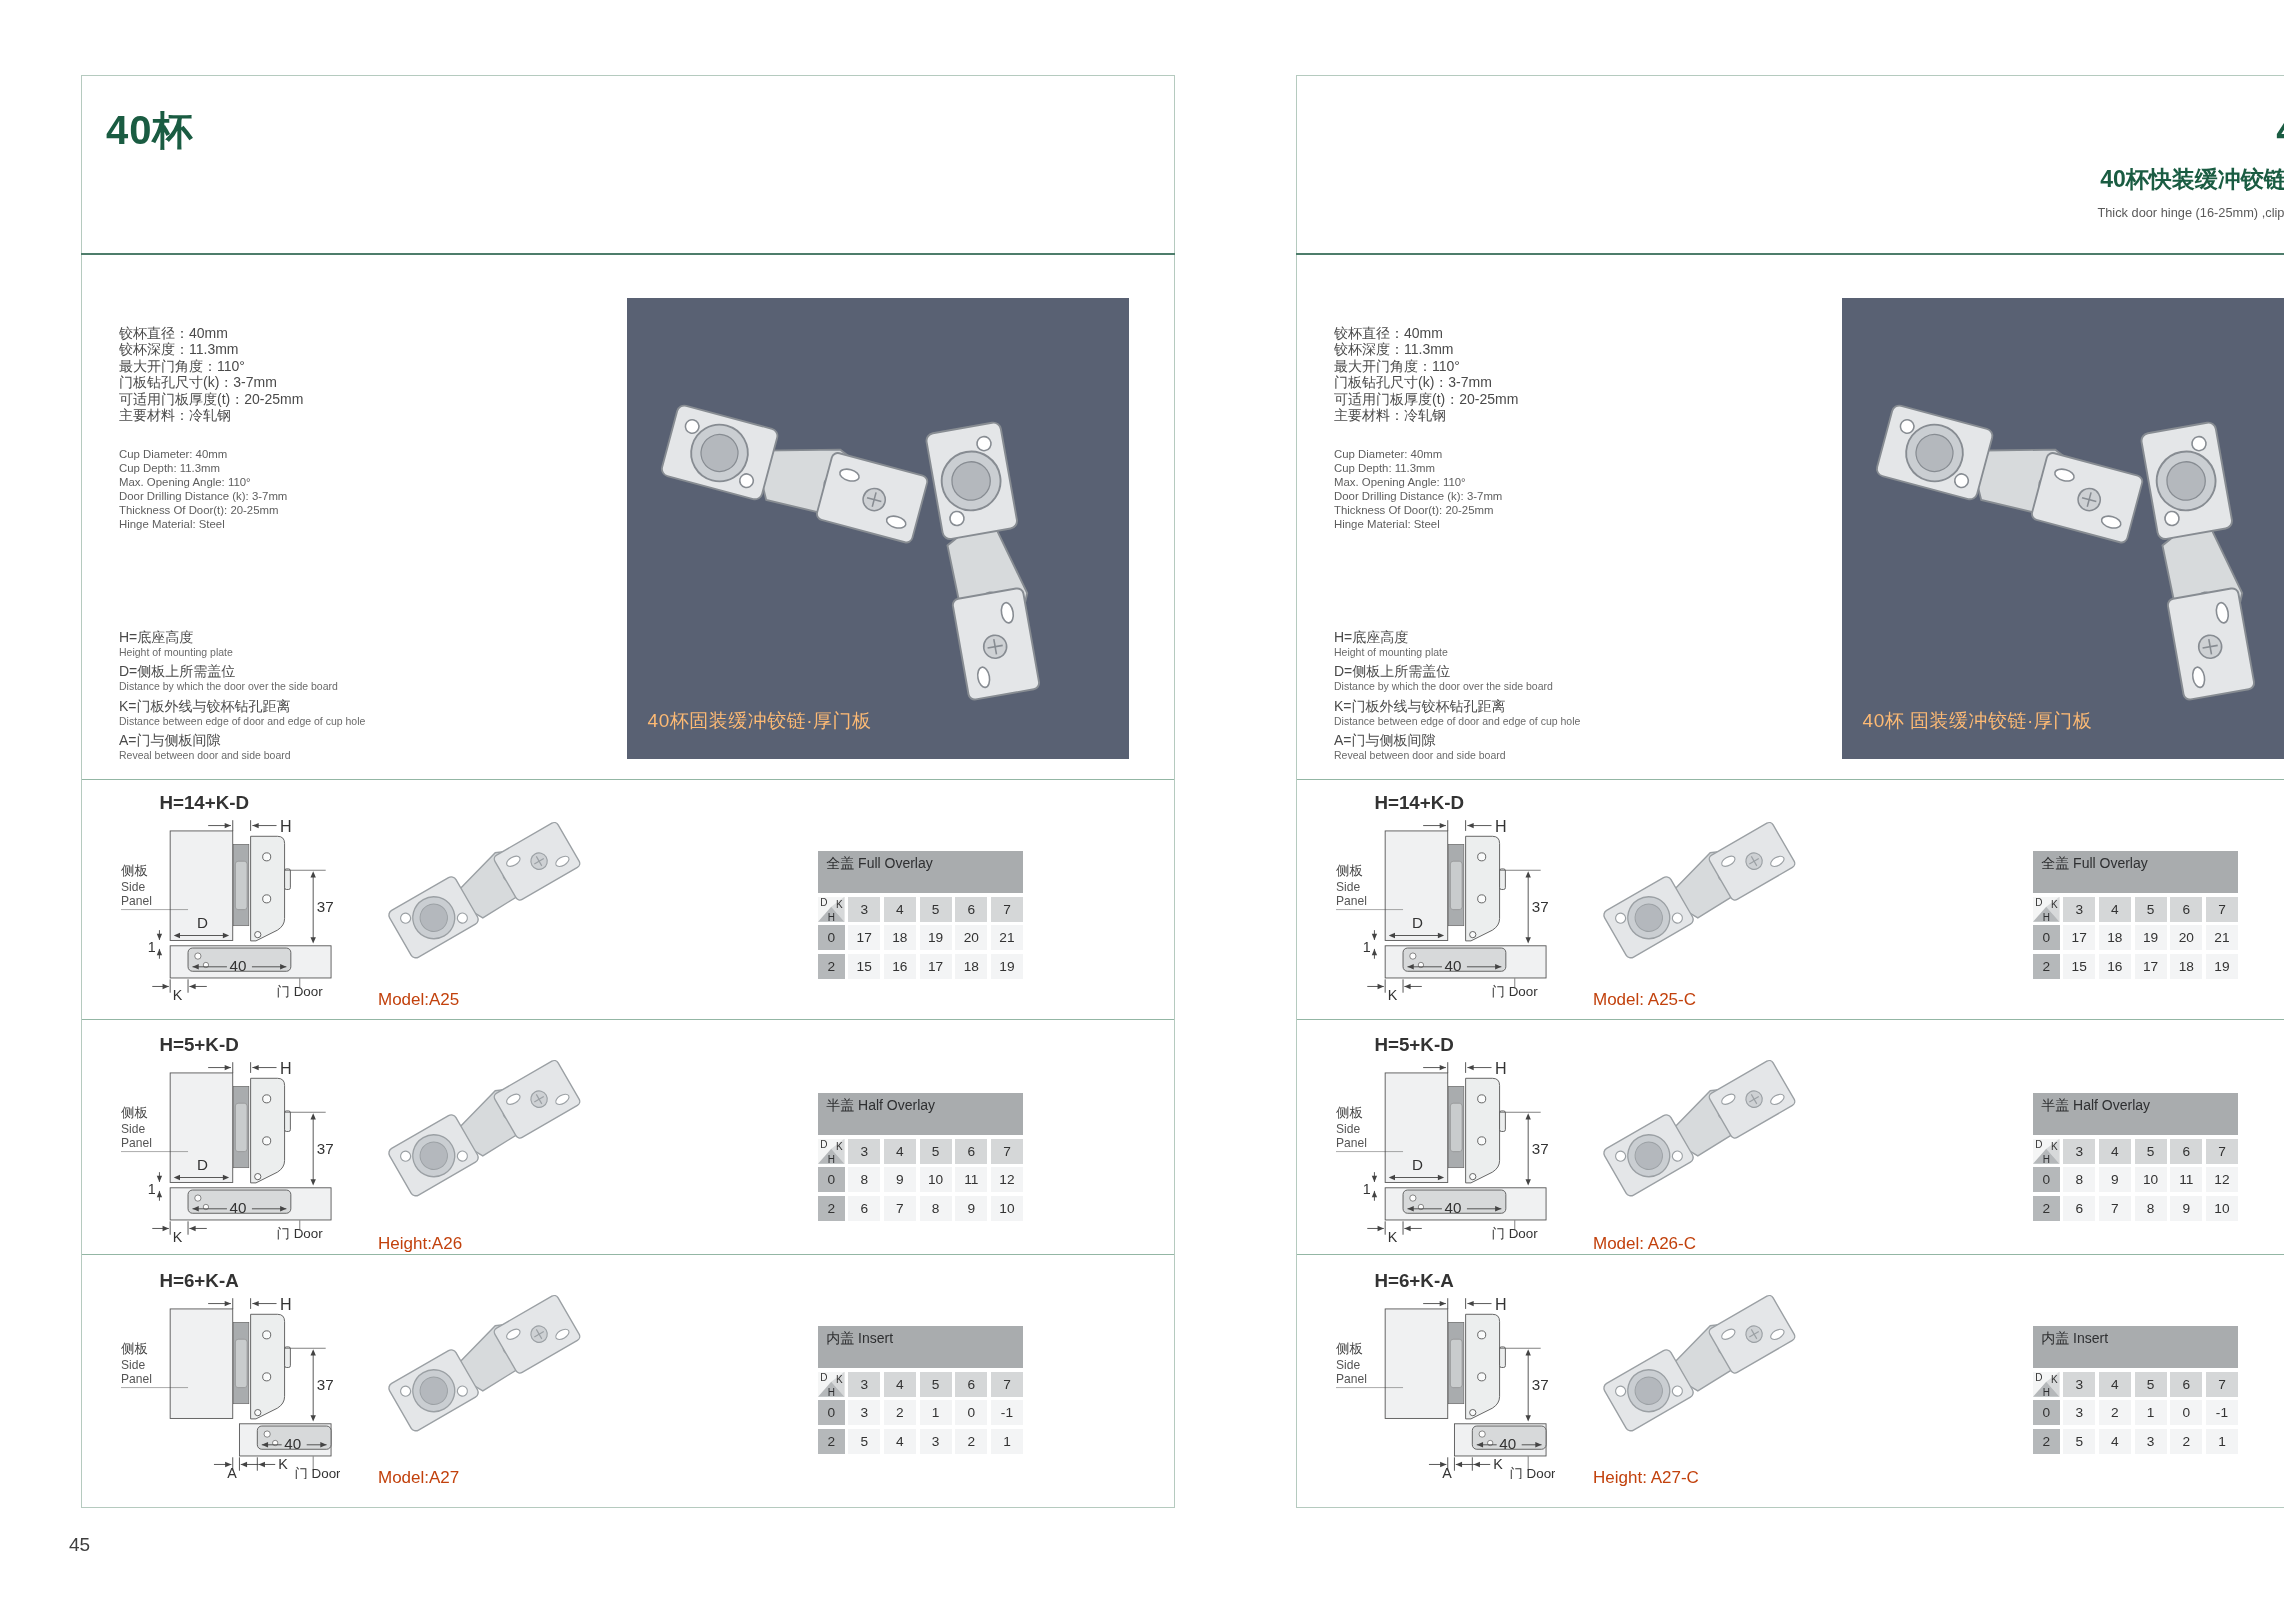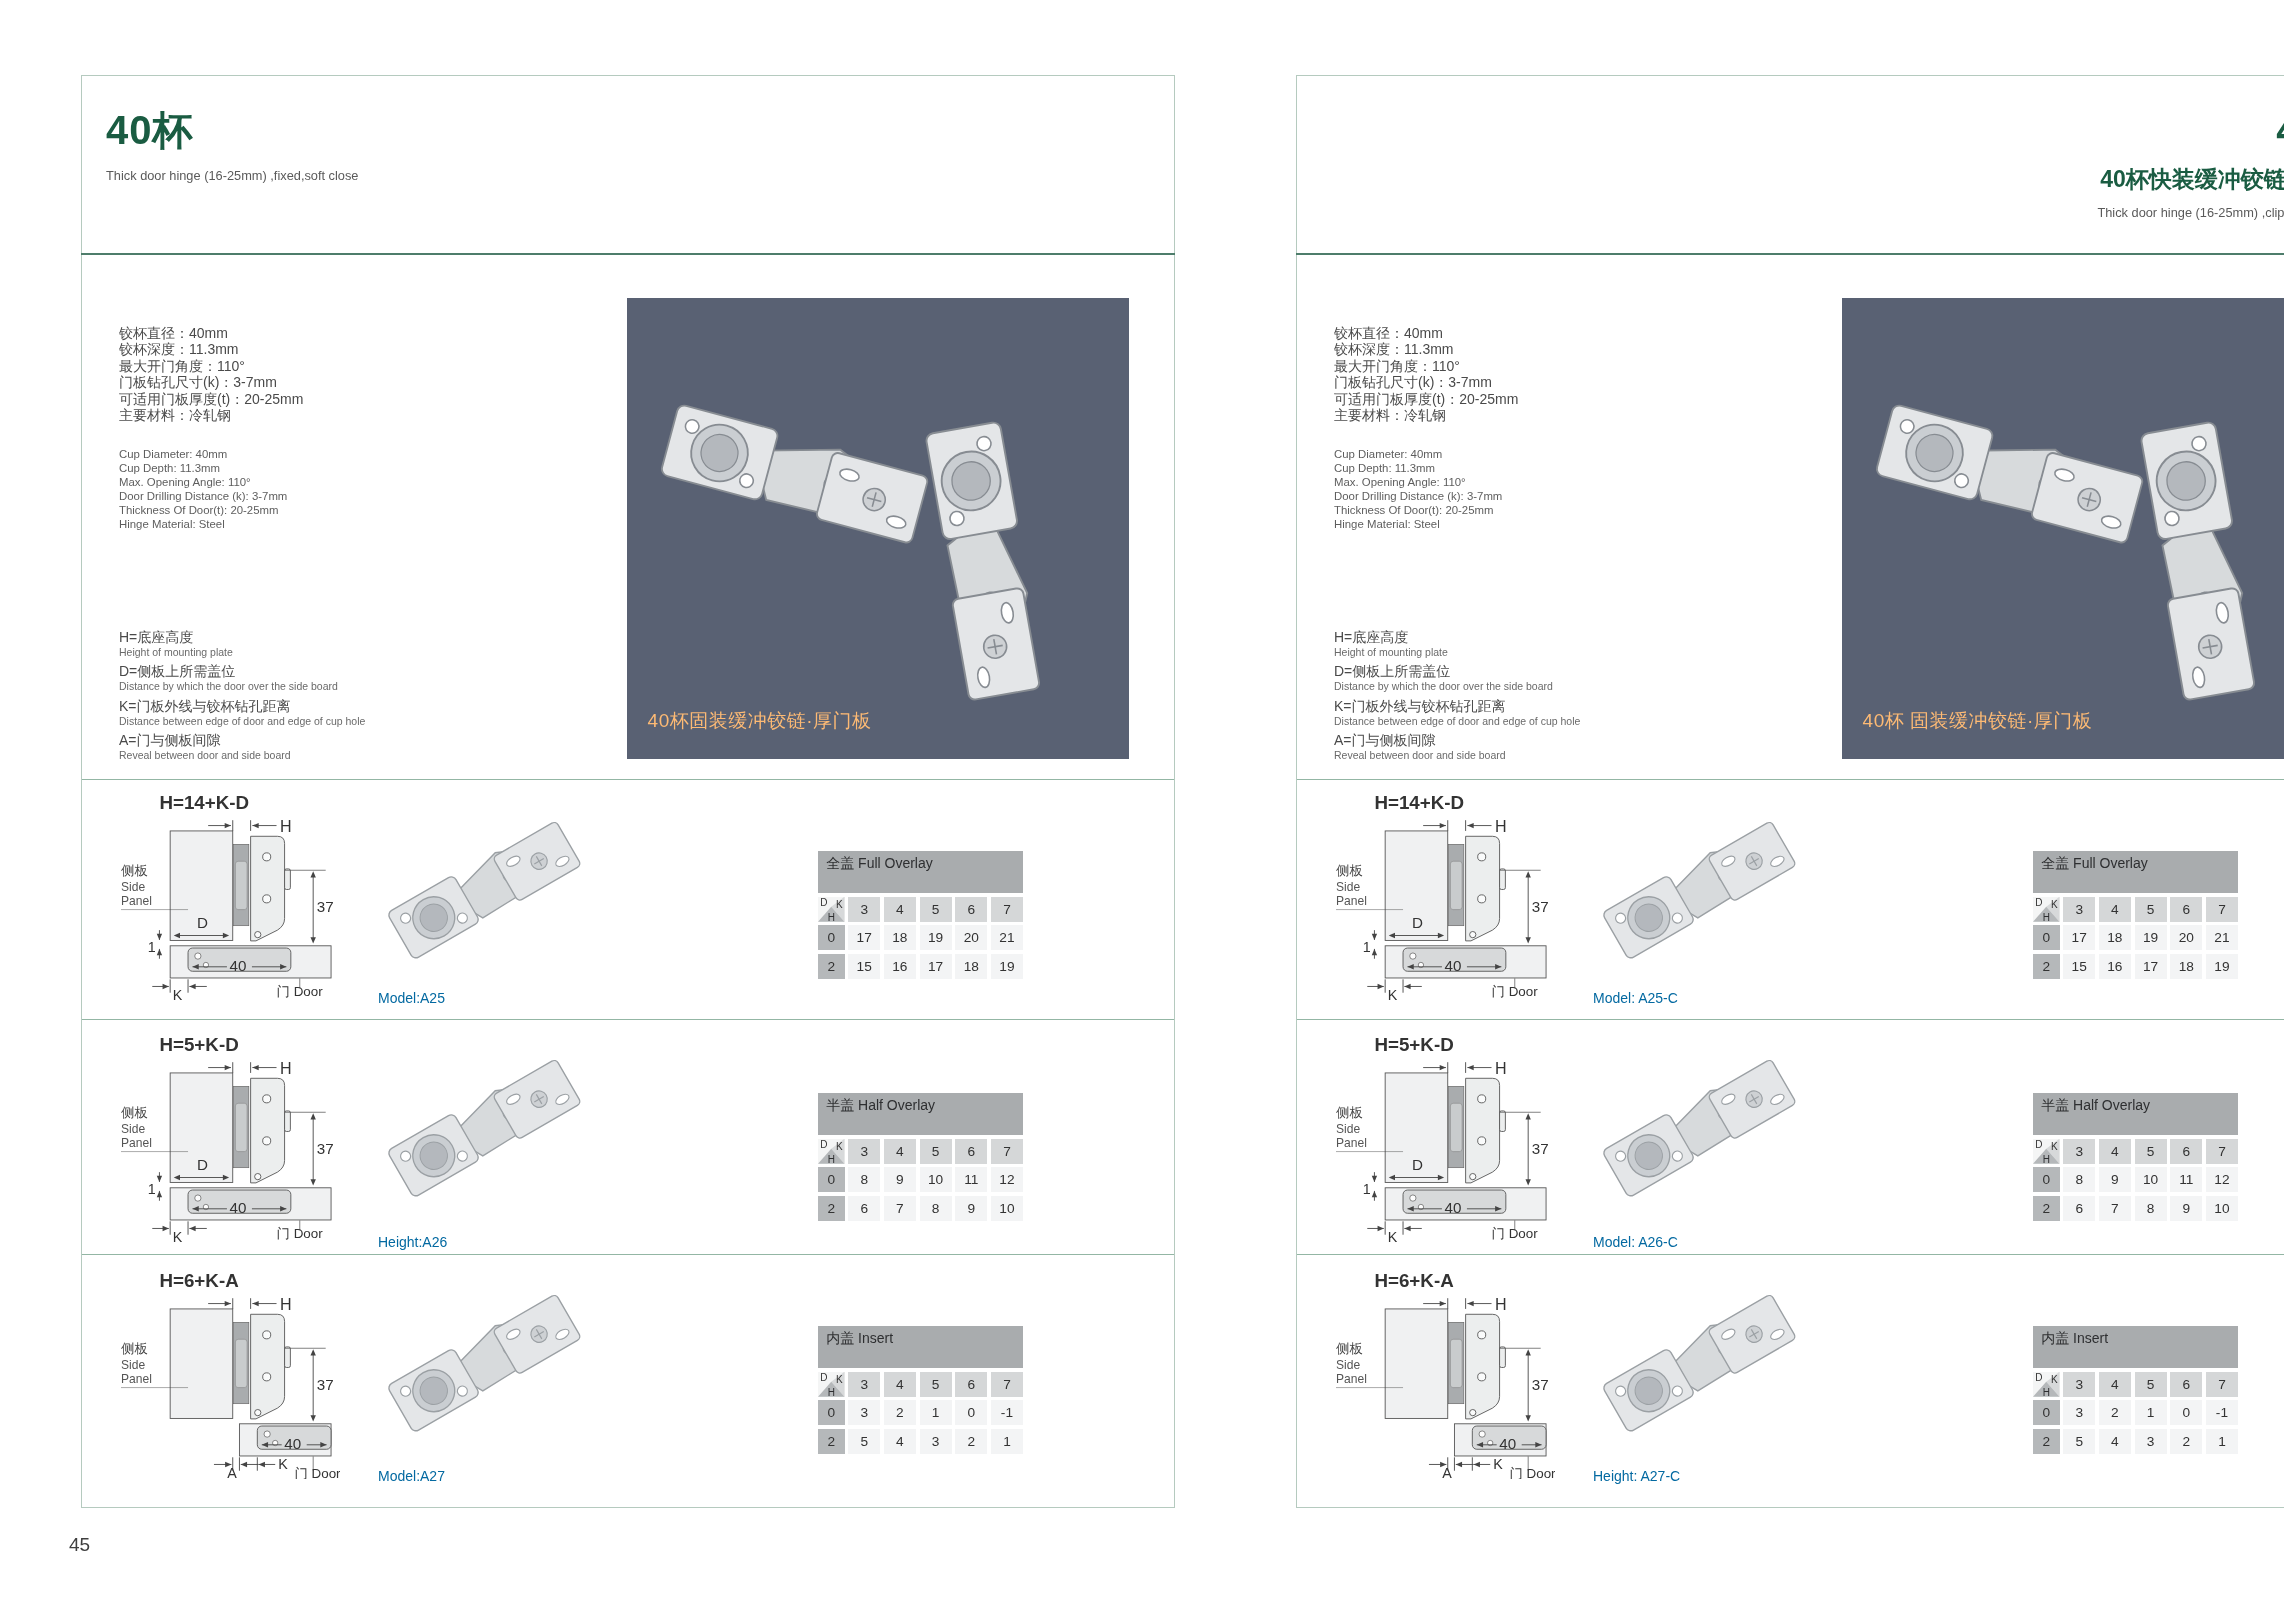--- a/index.html
+++ b/index.html
@@ -31,21 +31,21 @@
 
   .photo{position:absolute;left:545px;top:222px;width:502px;height:461px;background:#596173;overflow:hidden}
   .photo-caption{position:absolute;left:20.6px;bottom:25px;font-size:19px;color:#fdba74;letter-spacing:0.5px}
 
   .diagram{position:absolute;left:39px;width:219px;height:215px}
   .dg0{top:710px}.dg1{top:952px}.dg2{top:1188px}
 
   .hinge{position:absolute;left:295px;width:228px;height:196px}
   .hg0{top:719px}.hg1{top:957px}.hg2{top:1192px}
 
-  .model{position:absolute;left:296px;font-size:14px;color:#0369a1}
+  .model{position:absolute;left:296px;font-size:17px;color:#c2410c}
   .md0{top:914px}.md1{top:1158px}.md2{top:1392px}
 
   .htable{position:absolute;left:736px;width:205px}
   .tb0{top:775px}.tb1{top:1017px}.tb2{top:1250px}
   .t-title{height:42px;background:#a9acae;color:#2e2f31;font-size:14px;line-height:25px;padding-left:8.2px}
   .t-grid{display:grid;grid-template-columns:26.5px repeat(5,32px);grid-auto-rows:25px;gap:3.7px;margin-top:3.7px}
   .cell{display:flex;align-items:center;justify-content:center;font-size:13.7px;color:#333}
   .t-h{background:#d5d7d8}
   .t-r{background:#b5b8ba}
   .t-c{background:#f3f4f5}
@@ -58,21 +58,20 @@
 
   .page-num{position:absolute;font-size:19px;color:#3f3f3f}
   .pn-left{left:69px;top:1534px}
 </style>
 </head>
 <body>
 
 <section class="panel left">
   <header class="hdr">
     <div class="title">40杯</div>
-    <div class="subtitle-en">Thick door hinge (16-25mm) ,fixed,soft close</div>
   </header>
   <div class="hdr-rule"></div>
 
   <div class="specs-cn">
       <div class="spec-line-cn">铰杯直径：40mm</div>
       <div class="spec-line-cn">铰杯深度：11.3mm</div>
       <div class="spec-line-cn">最大开门角度：110°</div>
       <div class="spec-line-cn">门板钻孔尺寸(k)：3-7mm</div>
       <div class="spec-line-cn">可适用门板厚度(t)：20-25mm</div>
       <div class="spec-line-cn">主要材料：冷轧钢</div>

